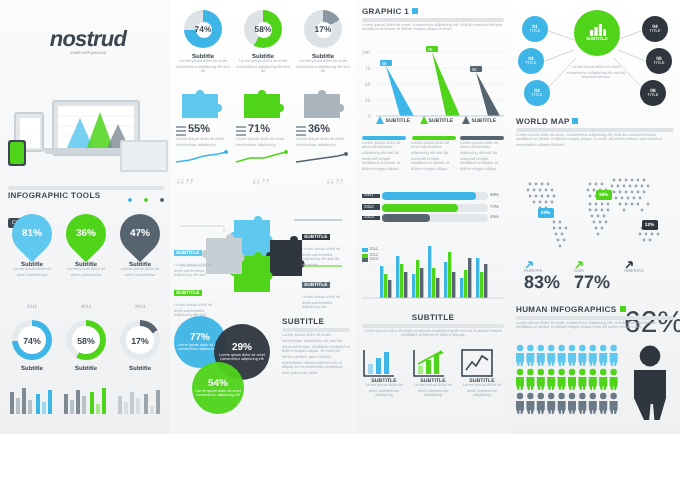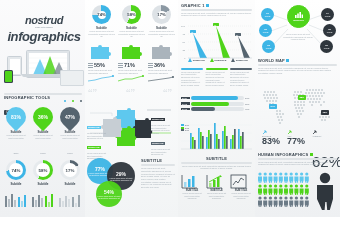--- a/index.html
+++ b/index.html
@@ -56,21 +56,20 @@
 </head>
 <body>
 
 <div class="page">
 
   <div class="col c1">
 
     <div style="position:absolute;left:6px;top:14px;width:76px;text-align:center;">
       <div class="ttl t1">nostrud</div>
       <div style="font-size:2.2px;color:#8d98a1;font-style:italic;margin:0 0 1px 0;">made with passion</div>
-      <div class="ttl t2">infographics</div>
     </div>
 
     <div style="position:absolute;left:4px;top:50px;width:78px;height:34px;">
       <div style="position:absolute;left:22px;top:0;width:42px;height:26px;background:#dfe4e8;border:1px solid #c9d0d6;border-radius:1.5px;">
         <div style="position:absolute;inset:2px;background:#fff;overflow:hidden;">
           <svg width="38" height="22" viewBox="0 0 38 22">
             <line x1="0" y1="5" x2="38" y2="5" stroke="#eceff1" stroke-width=".4"></line>
             <line x1="0" y1="10" x2="38" y2="10" stroke="#eceff1" stroke-width=".4"></line>
             <line x1="0" y1="15" x2="38" y2="15" stroke="#eceff1" stroke-width=".4"></line>
             <polygon points="4,22 11,6 18,22" fill="#5ec8ee" opacity=".85"></polygon>

